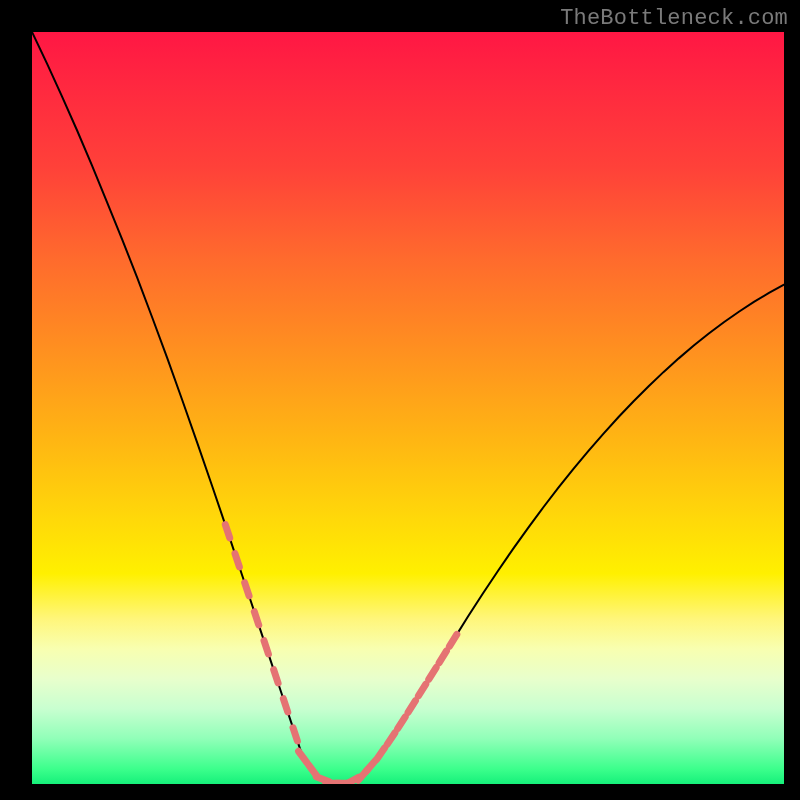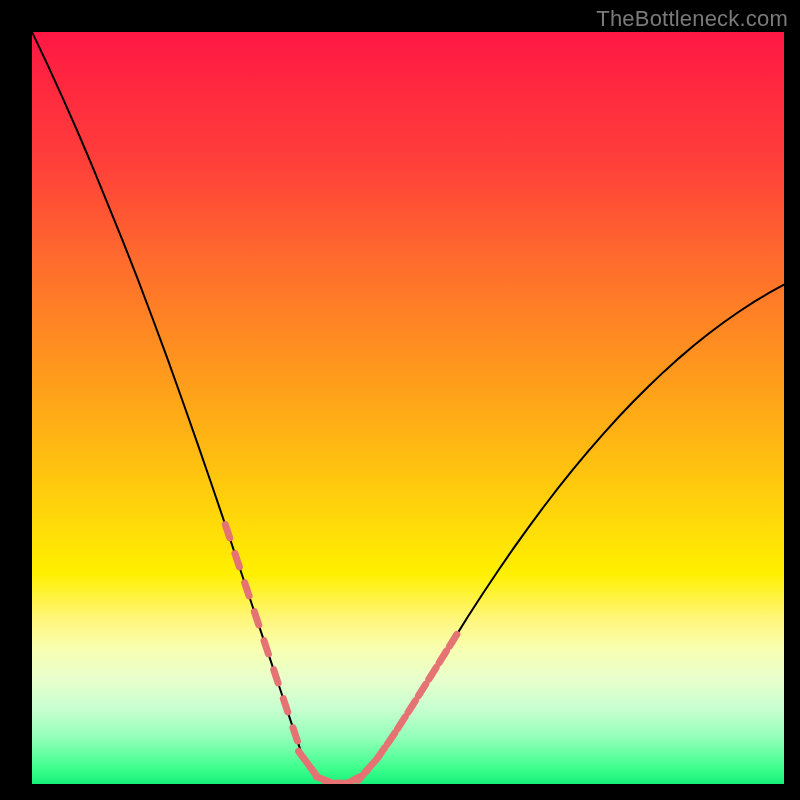--- a/index.html
+++ b/index.html
@@ -11,20 +11,21 @@
     background: #000;
     font-family: Arial, Helvetica, sans-serif;
   }
   .frame {
     position: absolute;
     left: 0;
     top: 0;
     width: 800px;
     height: 800px;
     background: #000;
+    font-family: Liberation Mono, monospace;
   }
   .plot {
     position: absolute;
     left: 32px;
     top: 32px;
     width: 752px;
     height: 752px;
     
     background: linear-gradient(
       to bottom,

